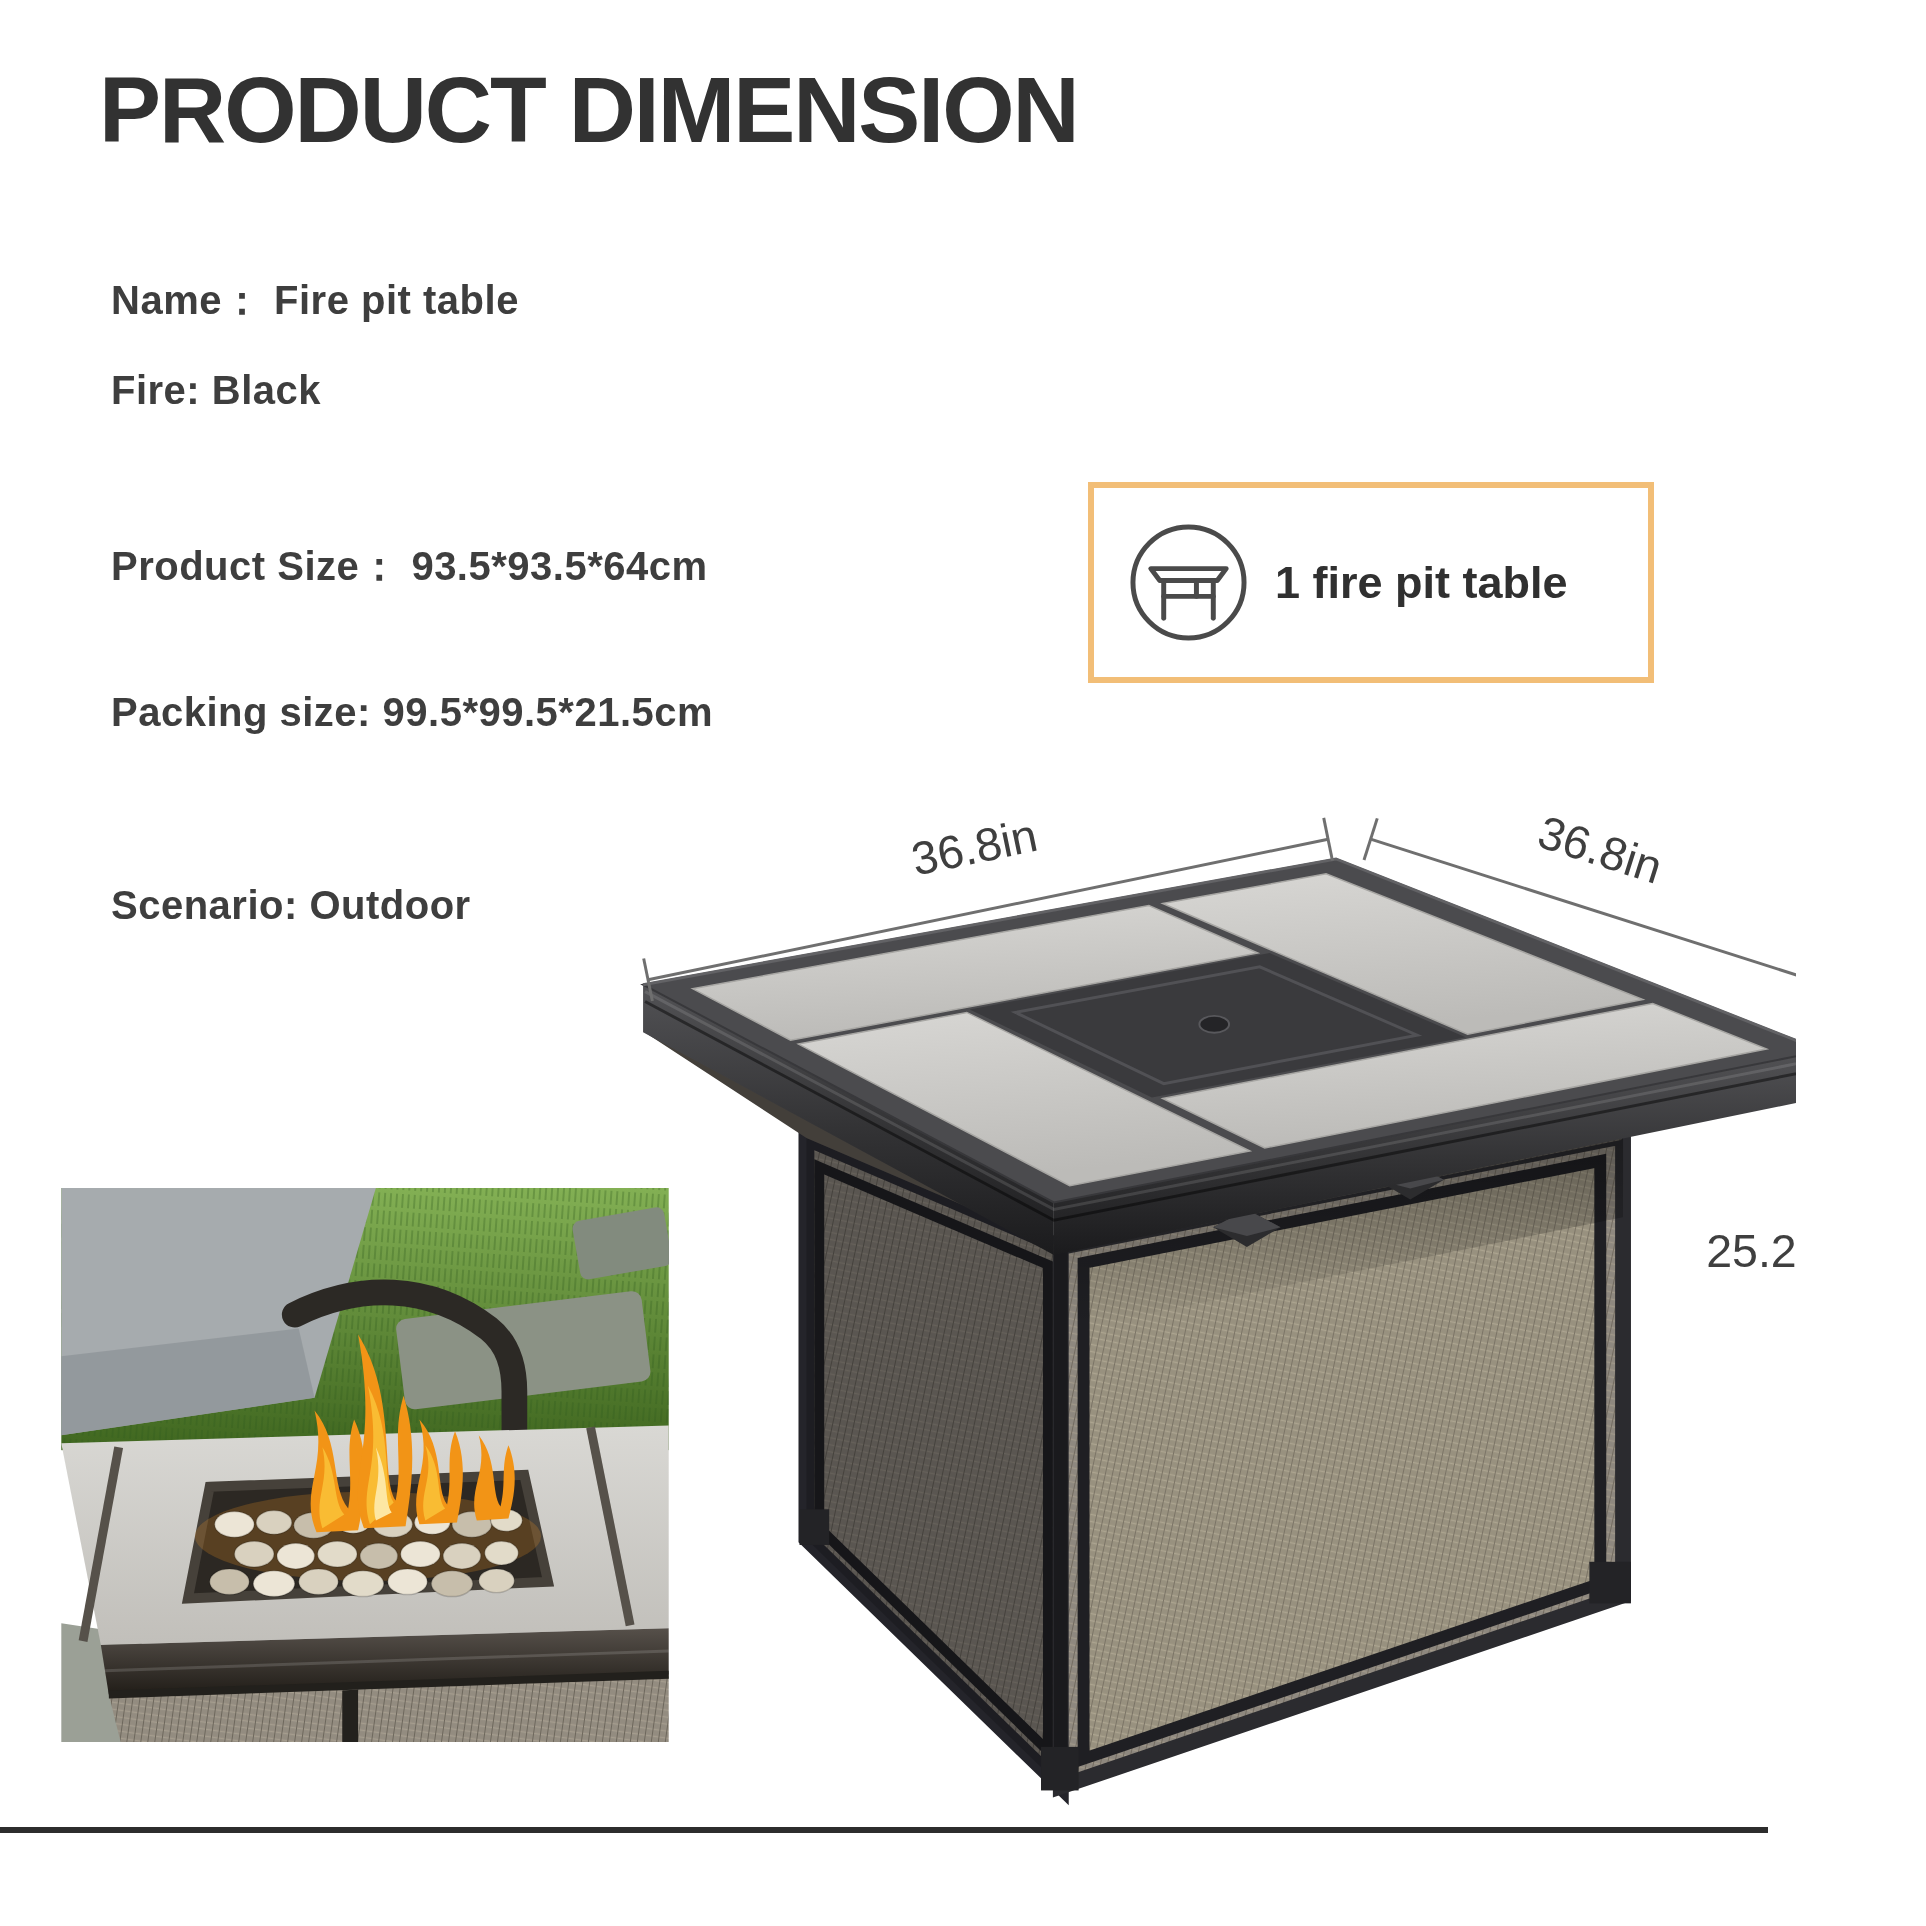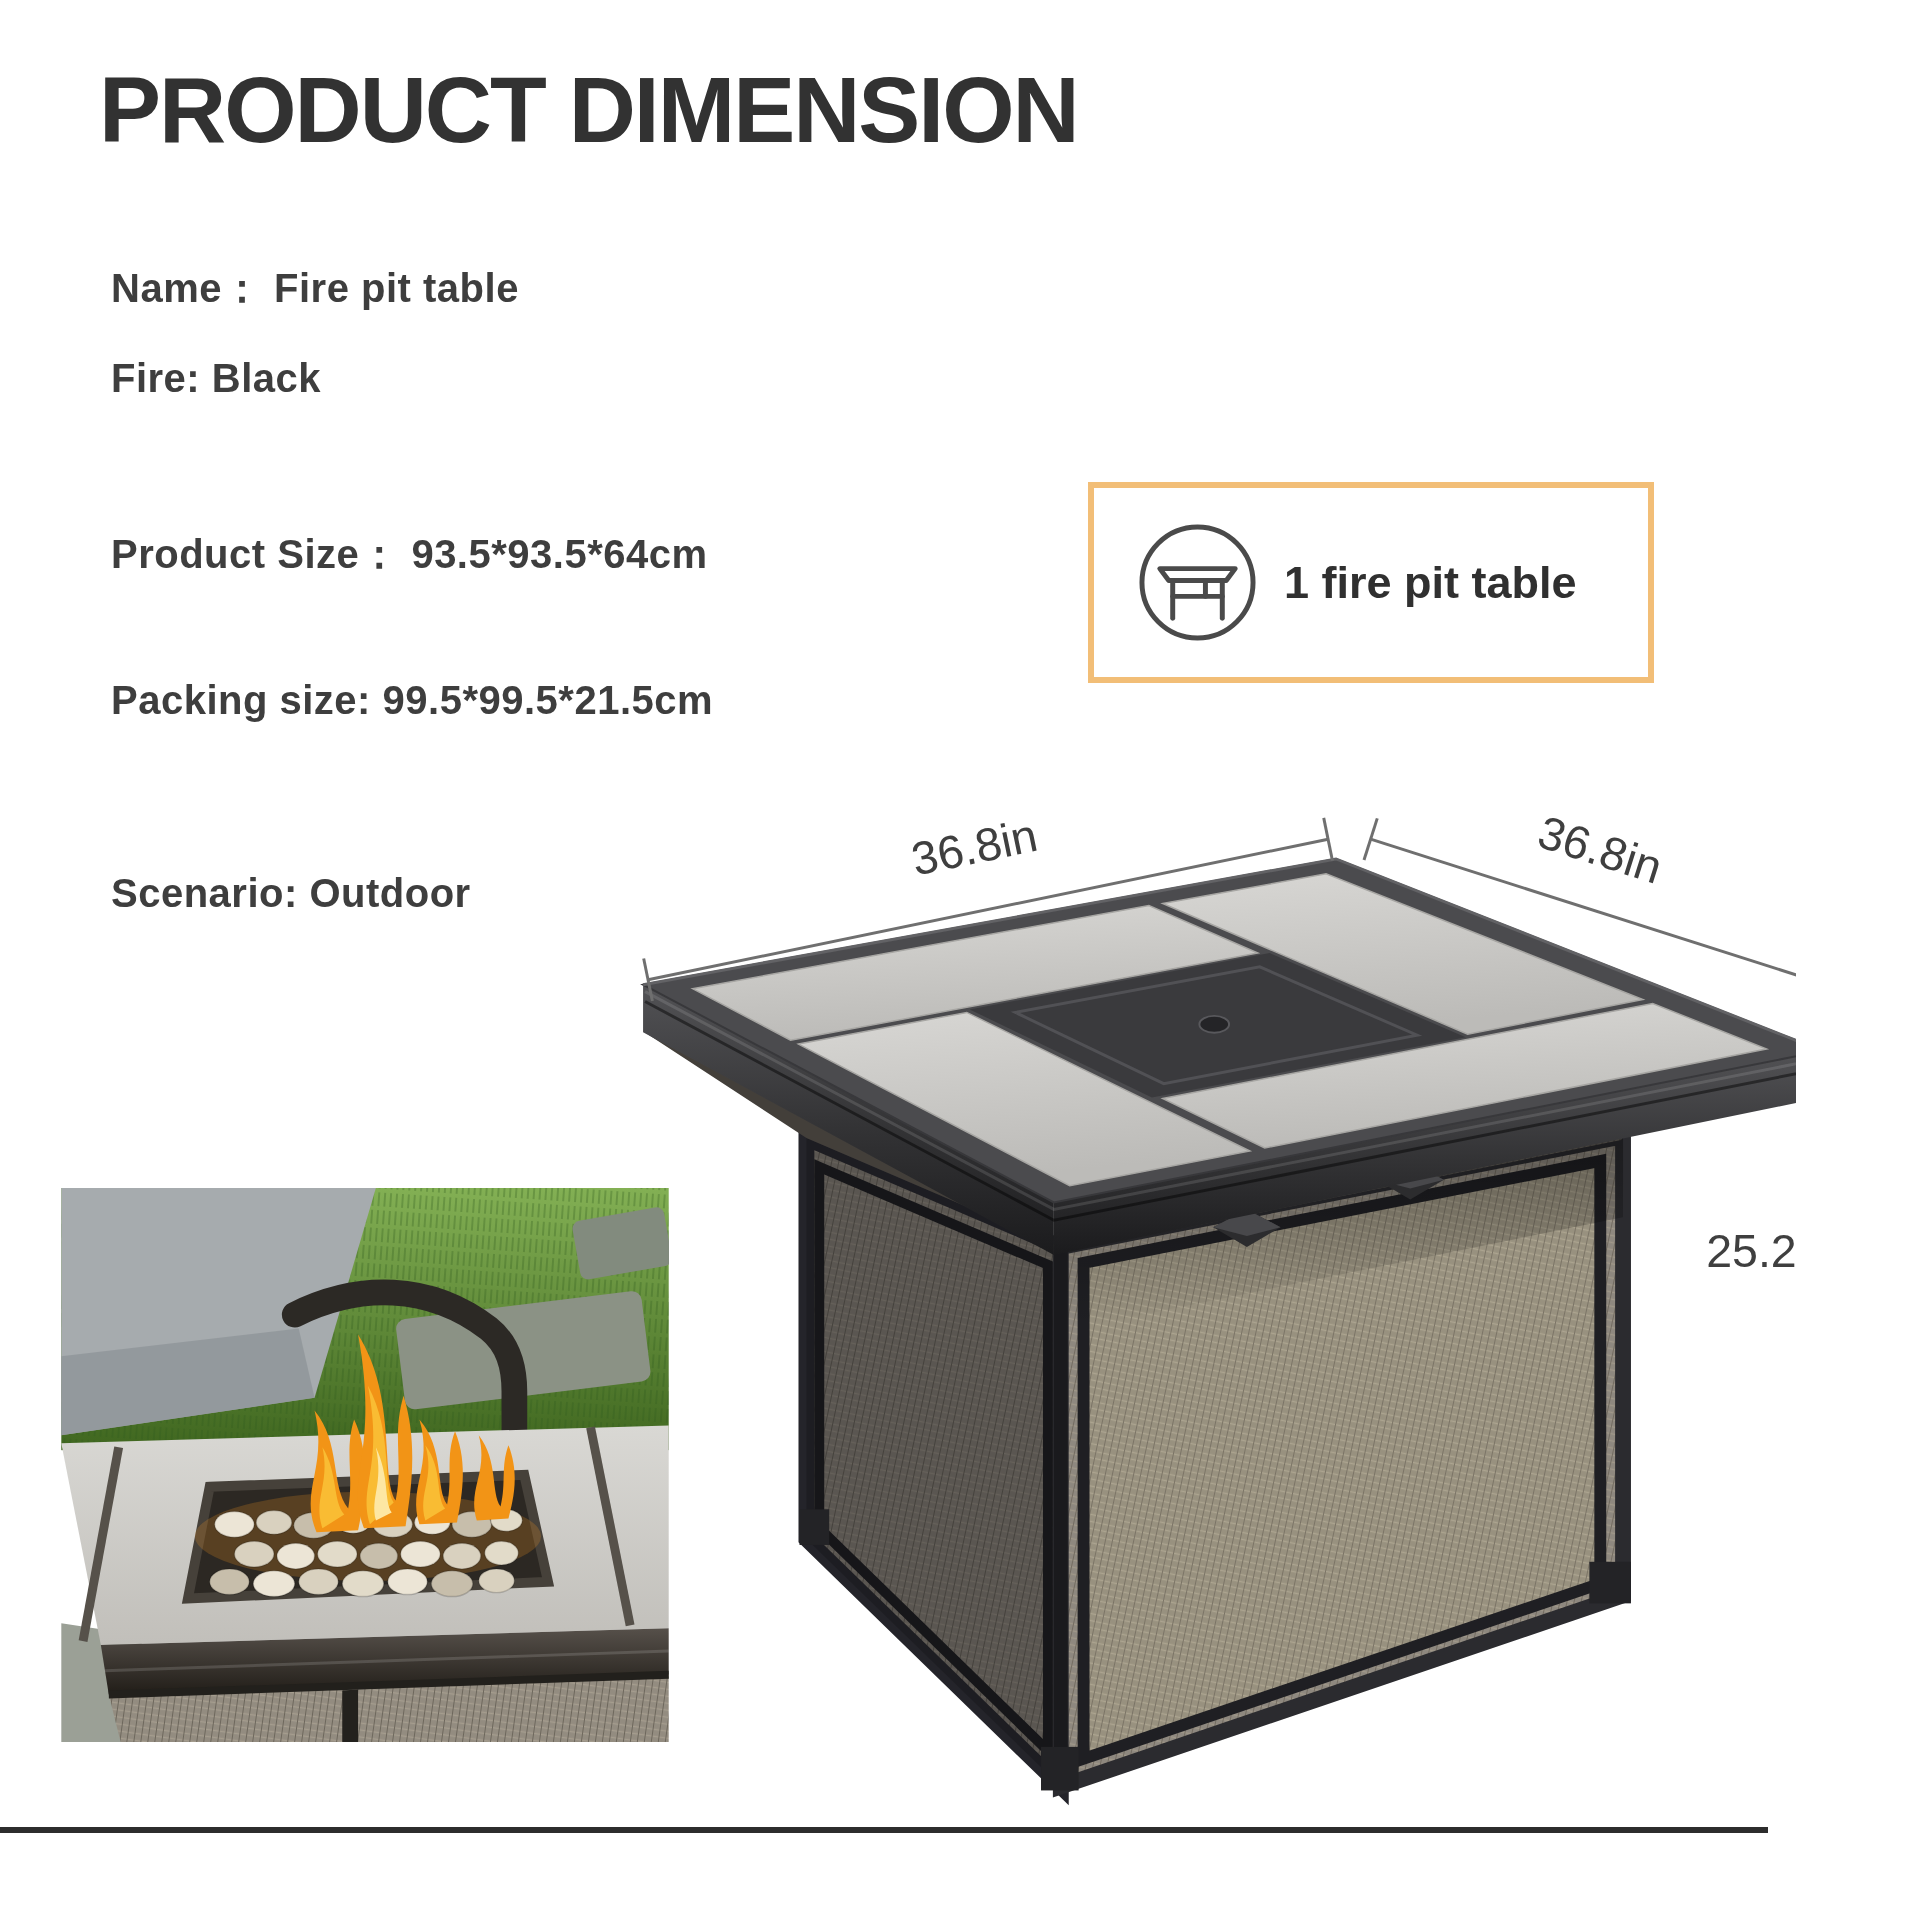--- a/index.html
+++ b/index.html
@@ -6,25 +6,25 @@
   .canvas{
     position:relative;width:1796px;height:1927px;background:#ffffff;overflow:hidden;
     font-family:"Liberation Sans", sans-serif;color:#3a3a3a;
   }
   .abs{position:absolute;}
   .page-title{
     left:99px;top:57px;font-size:93px;font-weight:bold;letter-spacing:-2px;color:#323232;
     white-space:nowrap;
   }
   .spec-line{
-    left:111px;font-size:40px;font-weight:bold;color:#3e3e3e;white-space:nowrap;letter-spacing:0.5px;
+    left:111px;font-size:40px;font-weight:bold;color:#3e3e3e;white-space:nowrap;letter-spacing:0.5px;margin-top:12px;
   }
   .package-box{
     left:1088px;top:482px;width:566px;height:201px;border:6px solid #F2BE77;background:#ffffff;
-    box-sizing:border-box;display:flex;align-items:center;padding-left:43px;gap:26px;
+    box-sizing:border-box;display:flex;align-items:center;padding-left:34px;gap:26px;
   }
   .package-label{font-size:45px;font-weight:bold;color:#303030;white-space:nowrap;}
   .bottom-rule{left:0;top:1827px;width:1768px;height:6px;background:#2d2d2d;}
   .notice-row{left:101px;top:1837px;height:67px;display:flex;align-items:center;gap:28px;}
   .notice-text{font-size:39px;color:#3a3a3a;white-space:nowrap;}
   svg text{font-family:"Liberation Sans", sans-serif;}
 </style>
 </head>
 <body>
 

